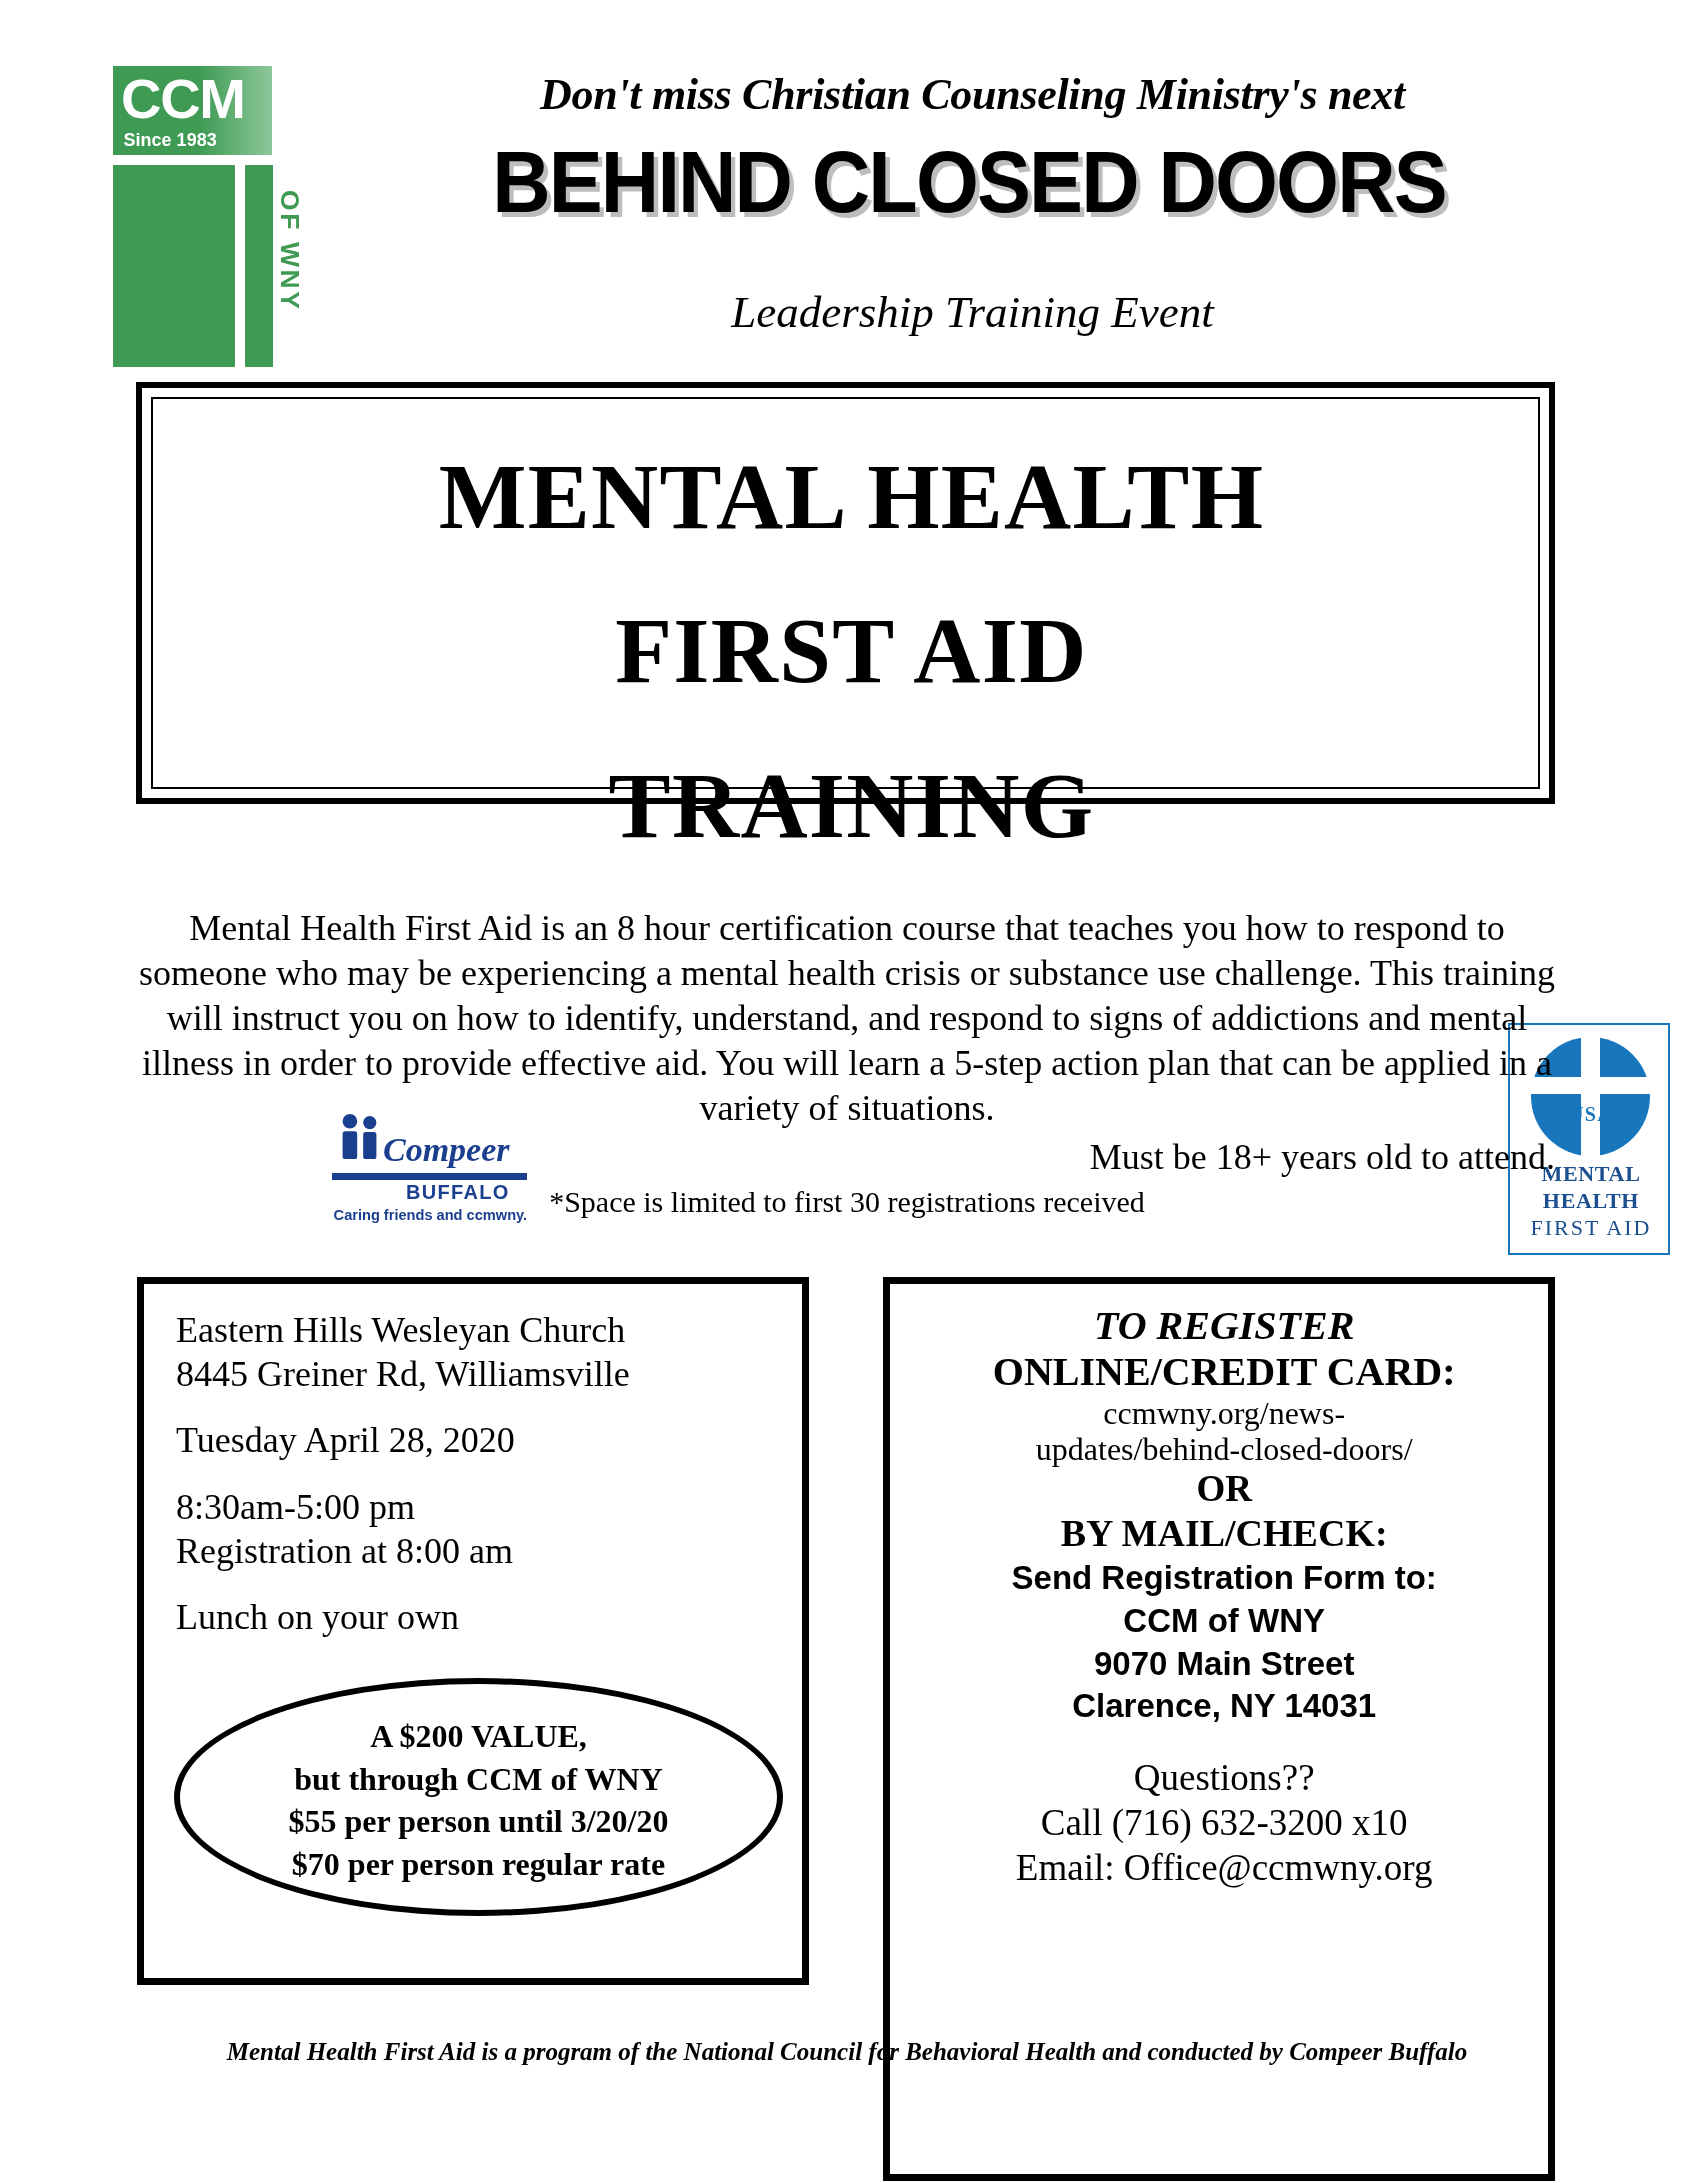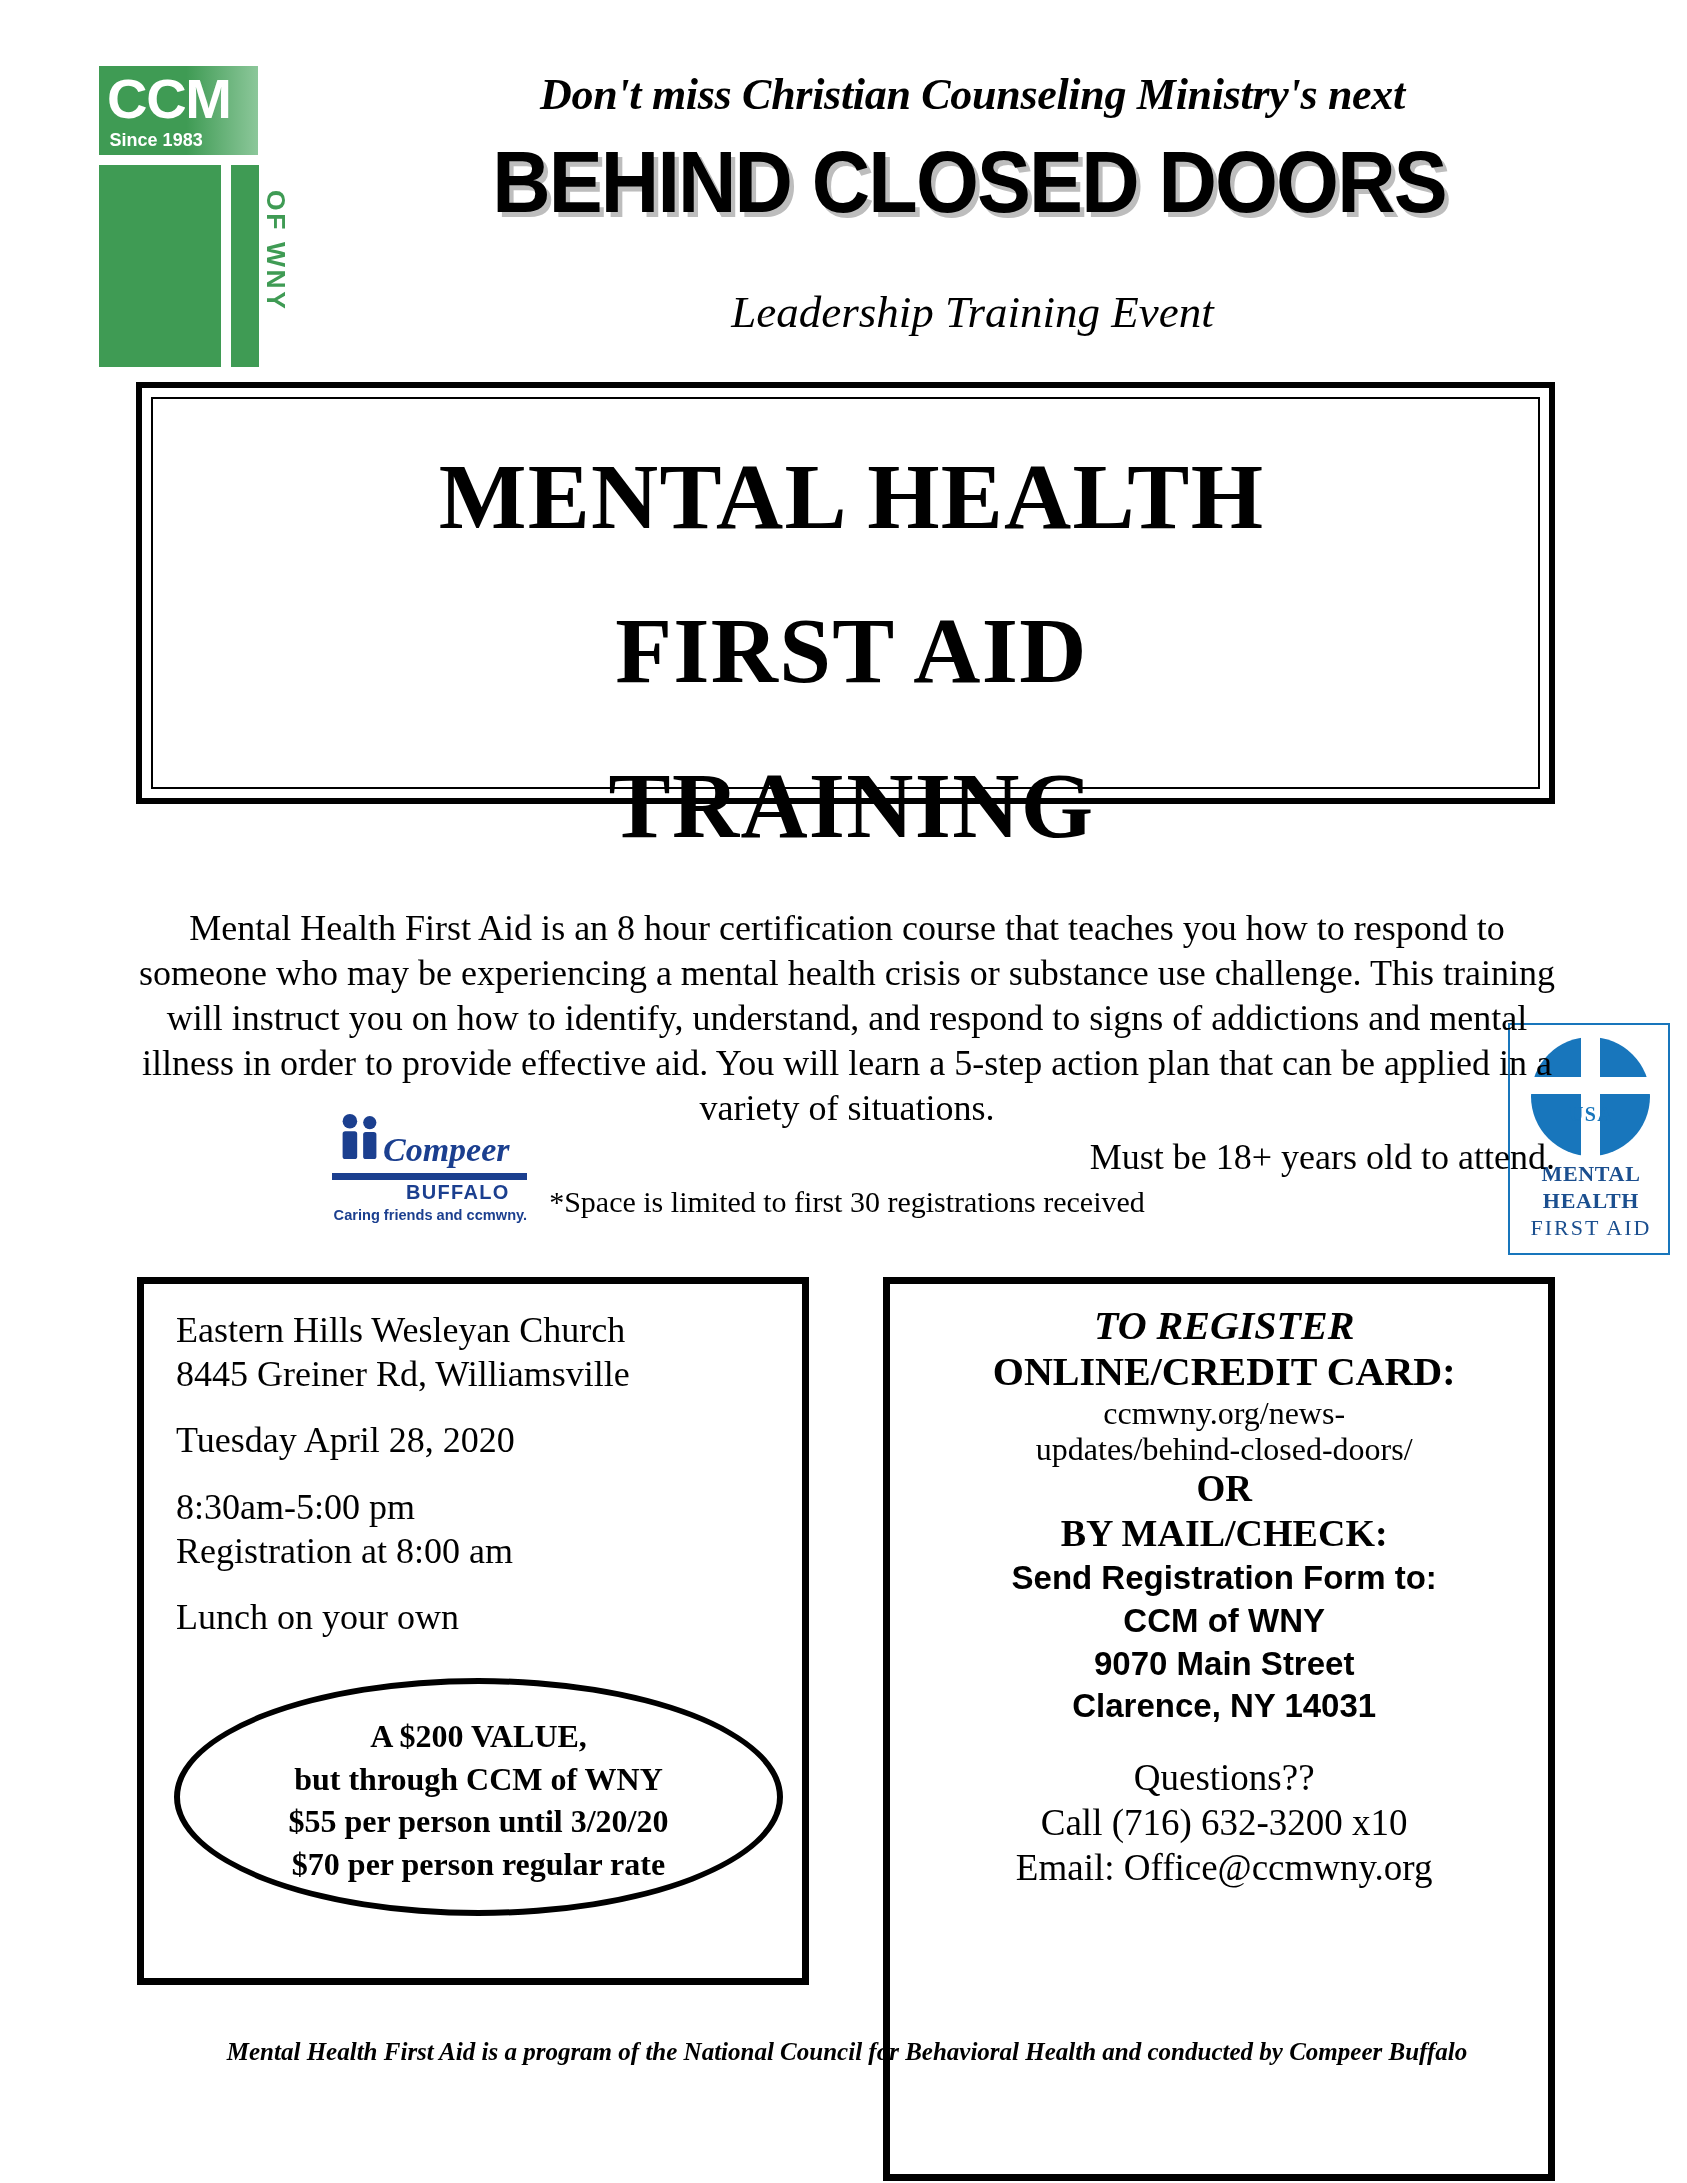--- a/index.html
+++ b/index.html
@@ -28,21 +28,21 @@
   .header {
     position: absolute;
     left: 0; top: 0;
     width: 1687px;
     height: 384px;
   }
 
   
   .logo {
     position: absolute;
-    left: 99px;
+    left: 113px;
     top: 66px;
     width: 228px;
     height: 301px;
     padding-left: 32px;
   }
   .logo-top {
     position: absolute;
     left: 0; top: 0;
     width: 159px;
     height: 89px;

